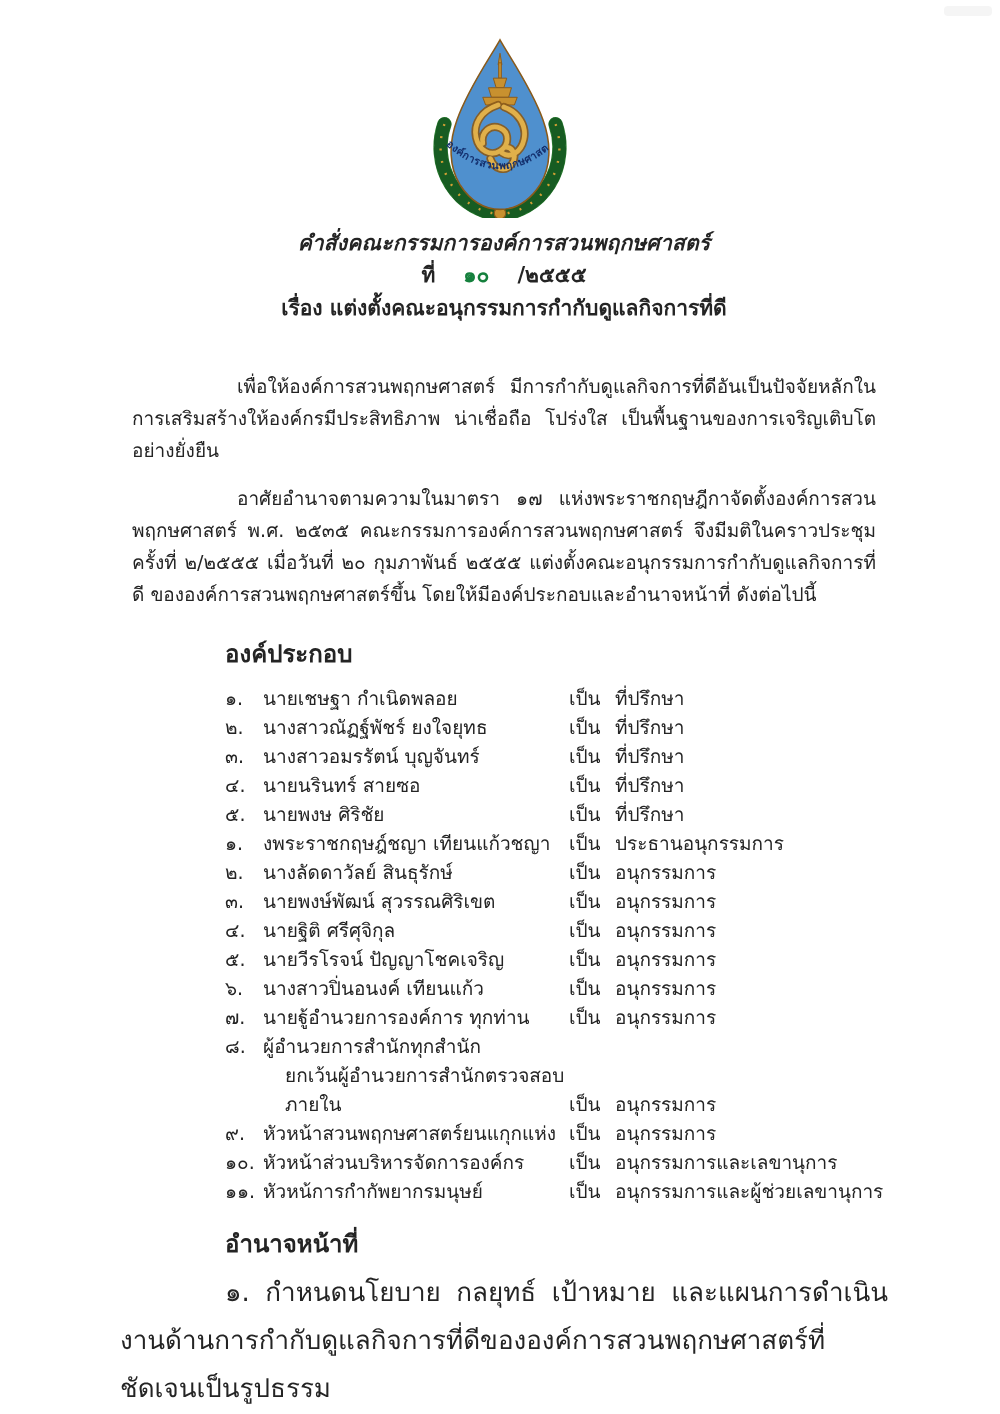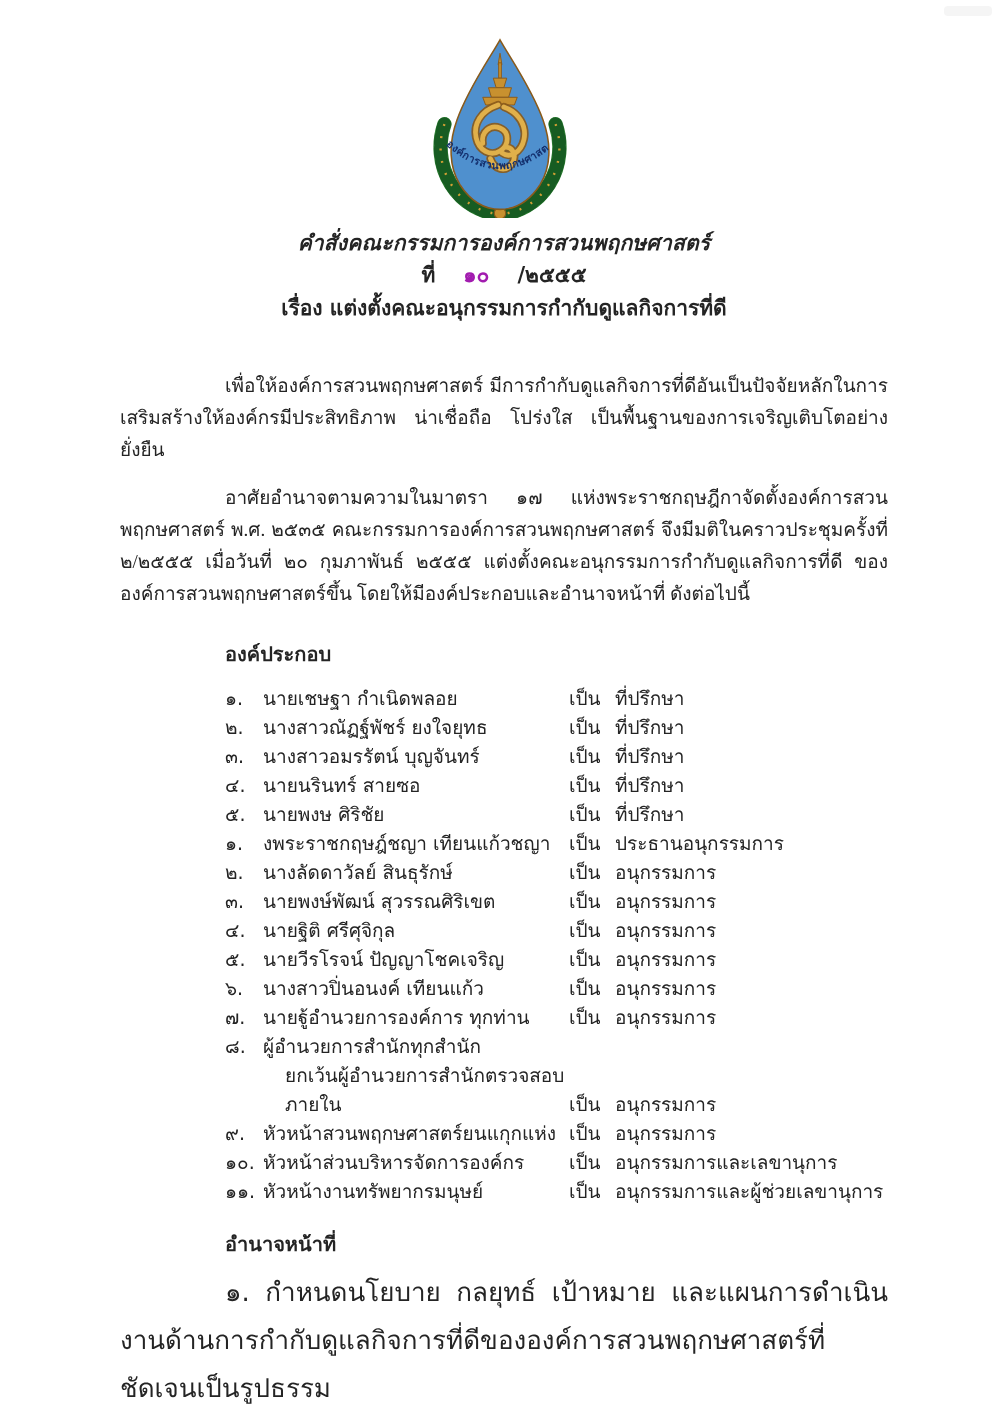--- a/index.html
+++ b/index.html
@@ -12,32 +12,32 @@
   .content{padding:0 112px 0 120px;}
 
   
   .logo-wrap{display:flex;justify-content:center;padding-top:36px;}
   .logo-wrap svg{width:160px;height:182px;display:block;}
 
   
   .title-block{text-align:center;margin-top:10px;}
   .title-line{font-size:21px;font-weight:bold;line-height:30px;letter-spacing:.2px;font-style:italic;}
   .doc-no{font-size:21px;font-weight:bold;line-height:30px;margin-top:2px;}
-  .doc-no .hand{color:#a21caf;font-weight:bold;padding:0 6px;}
+  .doc-no .hand{color:#15803d;font-weight:bold;padding:0 6px;}
   .doc-no .gap{display:inline-block;width:22px;}
   .subject{font-size:21px;font-weight:bold;line-height:32px;margin-top:2px;}
 
   
-  .para{font-size:19px;line-height:32px;margin:0;text-align:justify;font-family:Liberation Serif, serif;}
+  .para{font-size:19px;line-height:32px;margin:12px;text-align:justify;}
   .para.first{margin-top:46px;}
   .para + .para{margin-top:16px;}
   .indent{text-indent:105px;}
 
   
-  .section-head{font-size:20px;font-weight:bold;margin:30px 0 16px 105px;line-height:28px;}
+  .section-head{font-size:24px;font-weight:bold;margin:30px 0 16px 105px;line-height:28px;}
   .section-head.duties{margin-top:24px;margin-bottom:0;}
 
   
   .members{margin-left:105px;}
   .member-row{
     display:grid;grid-template-columns:38px 306px 46px auto;
     font-size:19px;line-height:29px;align-items:start;
   }
   .member-row .num{white-space:nowrap;}
   .member-row .name-l2{padding-left:22px;}
@@ -203,21 +203,21 @@
           <div class="role">อนุกรรมการ</div>
         </div>
         <div class="member-row">
           <div class="num">๑๐.</div>
           <div class="name">หัวหน้าส่วนบริหารจัดการองค์กร</div>
           <div class="verb">เป็น</div>
           <div class="role">อนุกรรมการและเลขานุการ</div>
         </div>
         <div class="member-row">
           <div class="num">๑๑.</div>
-          <div class="name">หัวหน้างานทรัพยากรมนุษย์</div>
+          <div class="name">หัวหน้การกำกัพยากรมนุษย์</div>
           <div class="verb">เป็น</div>
           <div class="role">อนุกรรมการและผู้ช่วยเลขานุการ</div>
         </div>
       </div>
 
     <div class="section-head duties">อำนาจหน้าที่</div>
     <p class="duty-para indent">๑. กำหนดนโยบาย กลยุทธ์ เป้าหมาย และแผนการดำเนินงานด้านการกำกับดูแลกิจการที่ดีขององค์การสวนพฤกษศาสตร์ที่ชัดเจนเป็นรูปธรรม</p>
   </div>
 </div>
 

